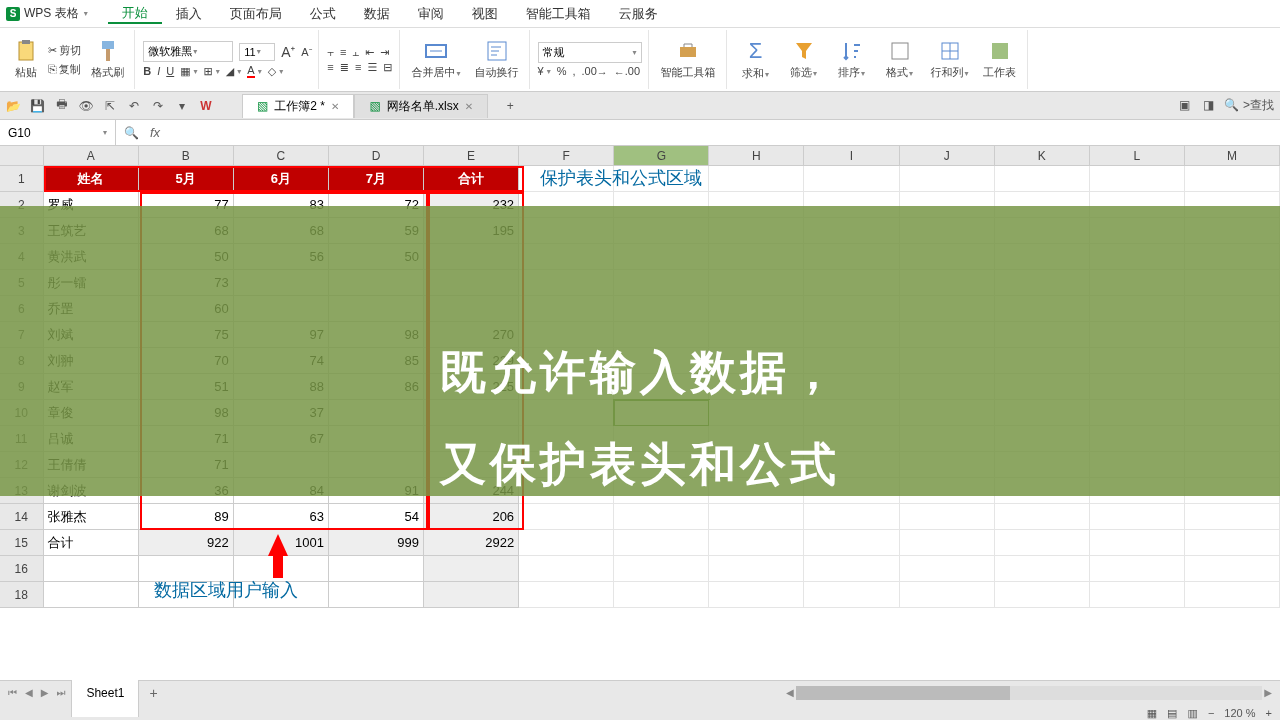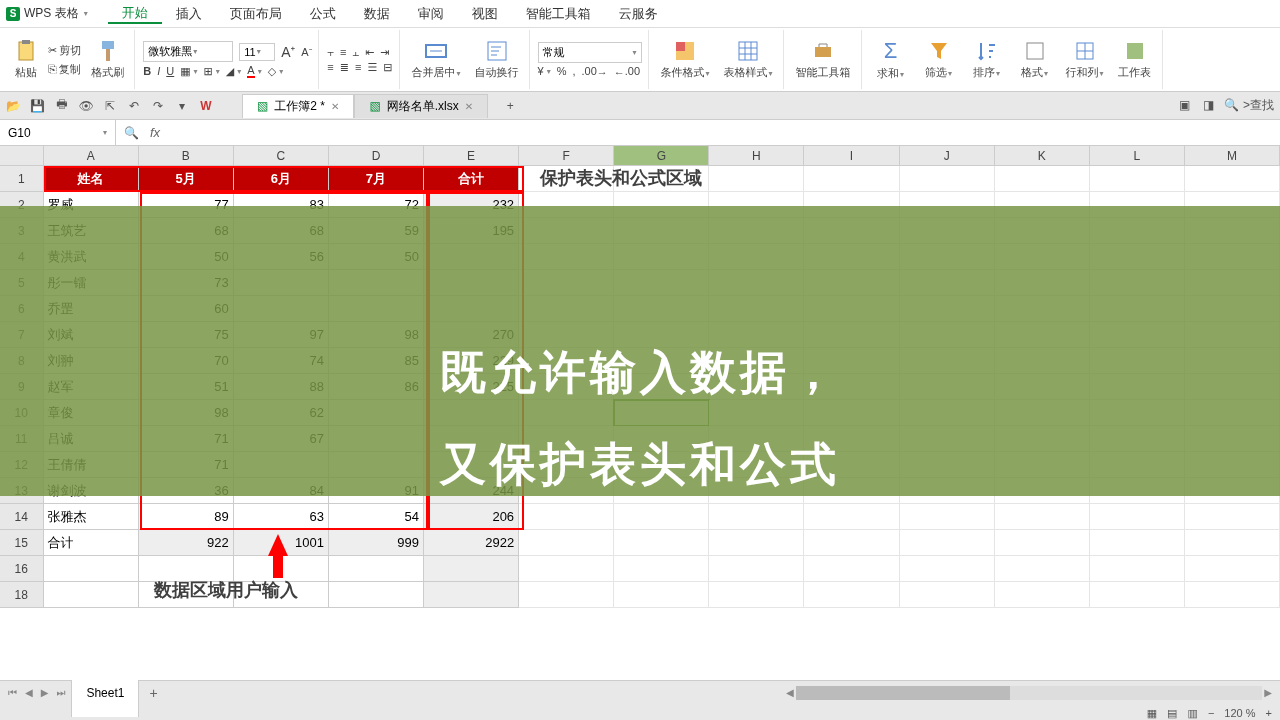--- a/index.html
+++ b/index.html
@@ -43,21 +43,21 @@
 .colhead{width:96px;background:#e8e8e8;border-right:1px solid #ccc;border-bottom:1px solid #ccc;text-align:center;font-size:12px;line-height:20px;color:#444}
 .colhead.sel{background:#a0c080}
 .rows{position:absolute;top:20px;left:0;right:0}
 .row{display:flex;height:26px}
 .rowhead{width:44px;background:#e8e8e8;border-right:1px solid #ccc;border-bottom:1px solid #ccc;text-align:center;line-height:26px;color:#444;font-size:12px}
 .cell{width:96px;border-right:1px solid #ccc;border-bottom:1px solid #ccc;padding:0 4px;line-height:26px;font-size:13px;text-align:right;background:#fff}
 .cell.hdr{background:#c00000;color:#fff;font-weight:bold;text-align:center}
 .cell.name{text-align:left}
 .cell.sum{background:#eee}
 .redbox{position:absolute;border:2px solid #f00;pointer-events:none}
-.annotation{position:absolute;color:#404040;font-weight:bold;font-size:18px}
+.annotation{position:absolute;color:#0369a1;font-weight:normal;font-size:18px}
 .arrow{position:absolute;width:0;height:0;border-left:10px solid transparent;border-right:10px solid transparent;border-bottom:22px solid #f00}
 .arrow-stem{position:absolute;width:10px;height:26px;background:#f00}
 .overlay{position:absolute;background:rgba(120,150,70,0.85);display:flex;flex-direction:column;align-items:center;justify-content:flex-end;gap:30px}
 .overlay-text{color:#fff;font-size:46px;font-weight:bold;letter-spacing:4px}
 .sheettabs{height:24px;background:#e8e8e8;display:flex;align-items:center;padding:0 6px;gap:4px;border-top:1px solid #ccc}
 .navarrow{color:#888;font-size:10px;padding:0 2px}
 .sheettab{background:#fff;padding:17px 14px;font-size:12px;border:1px solid #ccc;border-bottom:none}
 .addsheet{color:#666;font-size:14px;padding:0 6px}
 .hscroll{margin-left:auto;display:flex;align-items:center;width:490px}
 .hscroll-track{flex:1;height:14px;background:#ddd;position:relative}
@@ -185,38 +185,20 @@
       </div>
     <div class="rrow">
       <span class="ricon">¥<span class="dd">▾</span></span>
       <span class="ricon">%</span>
       <span class="ricon">,</span>
       <span class="ricon">.00→</span>
       <span class="ricon">←.00</span>
     </div>
   </div>
   <div class="rgroup v">
-    <div class="rrow">
-      <div class="bigbtn">
-          <svg viewBox="0 0 24 24">
-            <rect x="3" y="3" width="18" height="18" fill="#f5c56b"></rect>
-            <rect x="3" y="3" width="9" height="9" fill="#e06060"></rect>
-          </svg>
-          <span><span>条件格式</span><span class="dd">▾</span></span>
-        </div>
-      <div class="bigbtn">
-          <svg viewBox="0 0 24 24">
-            <rect x="3" y="3" width="18" height="18" fill="none" stroke="#5a8ad0"></rect>
-            <path d="M3 9h18M3 15h18M9 3v18M15 3v18" stroke="#5a8ad0"></path>
-          </svg>
-          <span><span>表格样式</span><span class="dd">▾</span></span>
-        </div>
-    </div>
-  </div>
-  <div class="rgroup v">
     <div class="bigbtn">
         <svg viewBox="0 0 24 24">
           <rect x="4" y="8" width="16" height="10" fill="#d4a050"></rect>
           <path d="M8 8V5h8v3" stroke="#888" fill="none"></path>
         </svg>
         <span>智能工具箱</span>
       </div>
   </div>
   <div class="rgroup v">
     <div class="rrow">
@@ -460,21 +442,21 @@
         <div class="cell" style="border-right: 1px solid rgb(229, 229, 229); border-bottom: 1px solid rgb(229, 229, 229);"></div>
         <div class="cell" style="border-right: 1px solid rgb(229, 229, 229); border-bottom: 1px solid rgb(229, 229, 229);"></div>
         <div class="cell" style="border-right: 1px solid rgb(229, 229, 229); border-bottom: 1px solid rgb(229, 229, 229);"></div>
         <div class="cell" style="border-right: 1px solid rgb(229, 229, 229); border-bottom: 1px solid rgb(229, 229, 229);"></div>
         <div class="cell" style="border-right: 1px solid rgb(229, 229, 229); border-bottom: 1px solid rgb(229, 229, 229);"></div>
       </div>
       <div class="row">
         <div class="rowhead">10</div>
         <div class="cell name">章俊</div>
         <div class="cell">98</div>
-        <div class="cell">62</div>
+        <div class="cell">37</div>
         <div class="cell"></div>
         <div class="cell sum"></div>
         <div class="cell" style="border-right: 1px solid rgb(229, 229, 229); border-bottom: 1px solid rgb(229, 229, 229);"></div>
         <div class="cell" style="border-right: 1px solid rgb(229, 229, 229); border-bottom: 1px solid rgb(229, 229, 229); outline: rgb(90, 138, 58) solid 2px; outline-offset: -1px;"></div>
         <div class="cell" style="border-right: 1px solid rgb(229, 229, 229); border-bottom: 1px solid rgb(229, 229, 229);"></div>
         <div class="cell" style="border-right: 1px solid rgb(229, 229, 229); border-bottom: 1px solid rgb(229, 229, 229);"></div>
         <div class="cell" style="border-right: 1px solid rgb(229, 229, 229); border-bottom: 1px solid rgb(229, 229, 229);"></div>
         <div class="cell" style="border-right: 1px solid rgb(229, 229, 229); border-bottom: 1px solid rgb(229, 229, 229);"></div>
         <div class="cell" style="border-right: 1px solid rgb(229, 229, 229); border-bottom: 1px solid rgb(229, 229, 229);"></div>
         <div class="cell" style="border-right: 1px solid rgb(229, 229, 229); border-bottom: 1px solid rgb(229, 229, 229);"></div>

